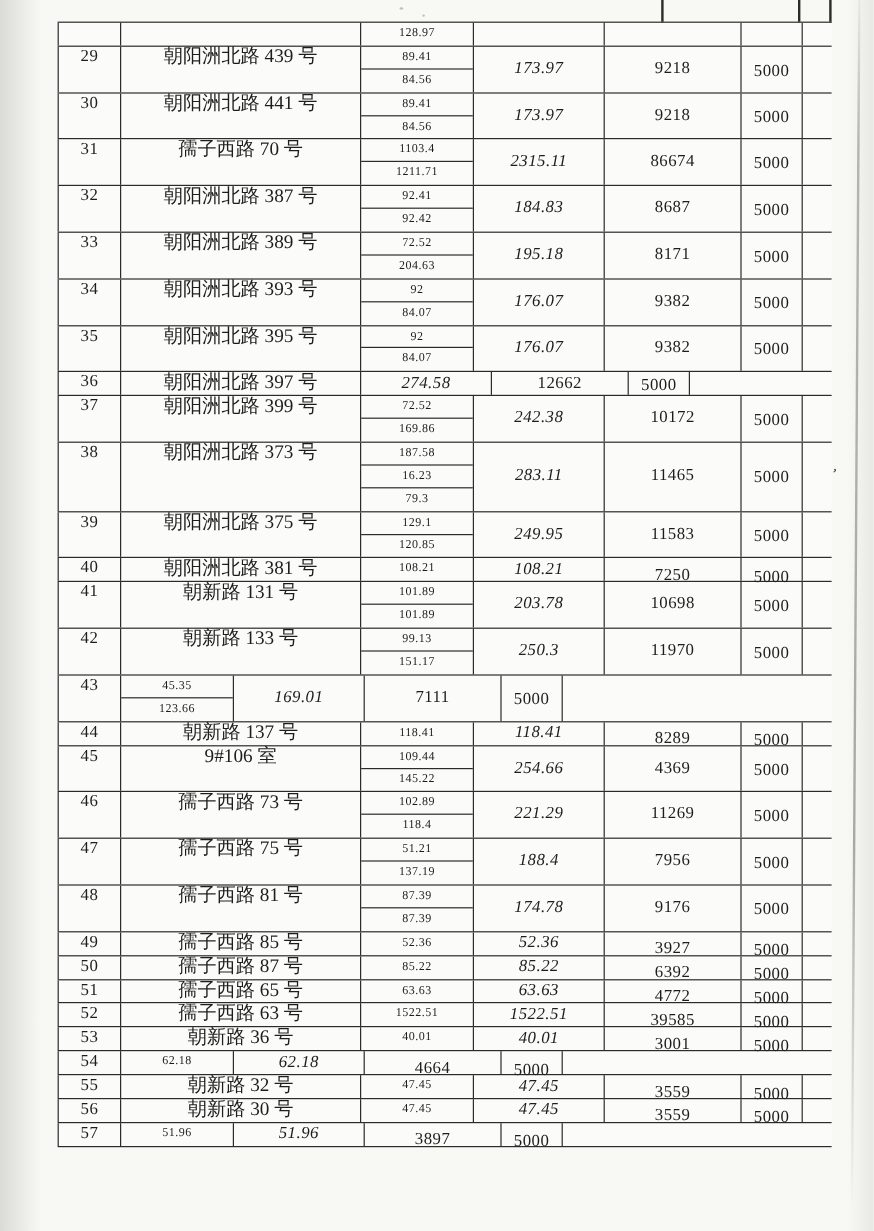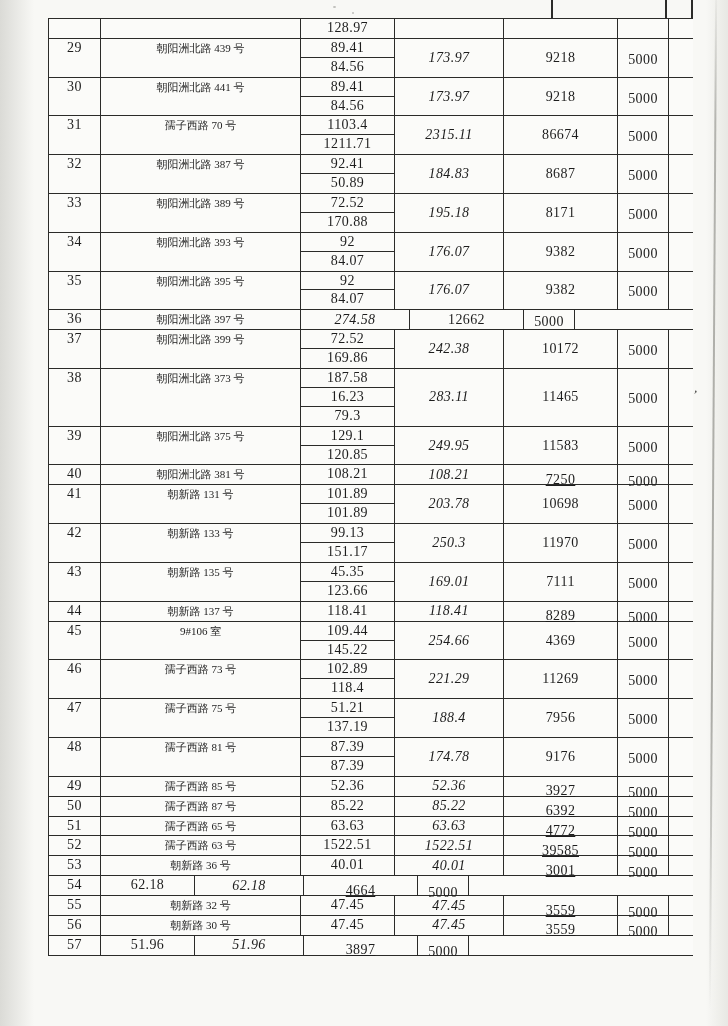--- a/index.html
+++ b/index.html
@@ -54,32 +54,32 @@
   .c3 { width: 94px; }
   .c4 { width: 109px; font-style: italic; }
   .c5 { width: 114px; }
   .c6 { width: 52px; border-right: 1.5px solid var(--bc); }
 
   .c1, .c2 { display: flex; justify-content: center; align-items: flex-start; }
   .c4, .c5, .c6 { display: flex; justify-content: center; align-items: center; }
 
   .fw { height: 18.9px; line-height: 18.9px; white-space: nowrap; }
   .num { font-size: 14px; letter-spacing: 0.4px; }
-  .addr { font-size: 11px; }
+  .addr { font-size: 16px; }
 
   .sub {
     height: 18.9px; line-height: 18.3px; text-align: center;
     border-bottom: 1.4px solid var(--bc);
-    font-size: 14px; letter-spacing: 0.4px; white-space: nowrap;
+    font-size: 10px; letter-spacing: 0.4px; white-space: nowrap;
   }
   .sub:last-child { border-bottom: none; }
 
   .vw { display: block; white-space: nowrap; }
   
-  .row.single .c5 .vw { transform: translateY(5px); text-decoration: underline; }
+  .row.single .c5 .vw { transform: translateY(5px); }
   .row.single .c6 .vw { transform: translateY(7px); }
   .row:not(.single) .c6 .vw { transform: translateY(2px); }
 
   
   .stub { position: absolute; top: 0; width: 1.5px; height: 19px; background: var(--bc); }
   .stub.a { left: 551px; }
   .stub.b { left: 665px; }
   .stub.c { left: 691px; }
 </style>
 </head>
@@ -184,42 +184,42 @@
   </div>
       <div class="row">
     <div class="cell c1">
       <div class="fw num">32</div>
     </div>
     <div class="cell c2">
       <div class="fw addr">朝阳洲北路 387 号</div>
     </div>
     <div class="cell c3">
           <div class="sub">92.41</div>
-          <div class="sub">50.89</div>
+          <div class="sub">92.42</div>
         </div>
     <div class="cell c4">
       <span class="vw num">184.83</span>
     </div>
     <div class="cell c5">
       <span class="vw num">8687</span>
     </div>
     <div class="cell c6">
       <span class="vw num">5000</span>
     </div>
   </div>
       <div class="row">
     <div class="cell c1">
       <div class="fw num">33</div>
     </div>
     <div class="cell c2">
       <div class="fw addr">朝阳洲北路 389 号</div>
     </div>
     <div class="cell c3">
           <div class="sub">72.52</div>
-          <div class="sub">170.88</div>
+          <div class="sub">204.63</div>
         </div>
     <div class="cell c4">
       <span class="vw num">195.18</span>
     </div>
     <div class="cell c5">
       <span class="vw num">8171</span>
     </div>
     <div class="cell c6">
       <span class="vw num">5000</span>
     </div>
@@ -406,23 +406,20 @@
       <span class="vw num">11970</span>
     </div>
     <div class="cell c6">
       <span class="vw num">5000</span>
     </div>
   </div>
       <div class="row">
     <div class="cell c1">
       <div class="fw num">43</div>
     </div>
-    <div class="cell c2">
-      <div class="fw addr">朝新路 135 号</div>
-    </div>
     <div class="cell c3">
           <div class="sub">45.35</div>
           <div class="sub">123.66</div>
         </div>
     <div class="cell c4">
       <span class="vw num">169.01</span>
     </div>
     <div class="cell c5">
       <span class="vw num">7111</span>
     </div>

